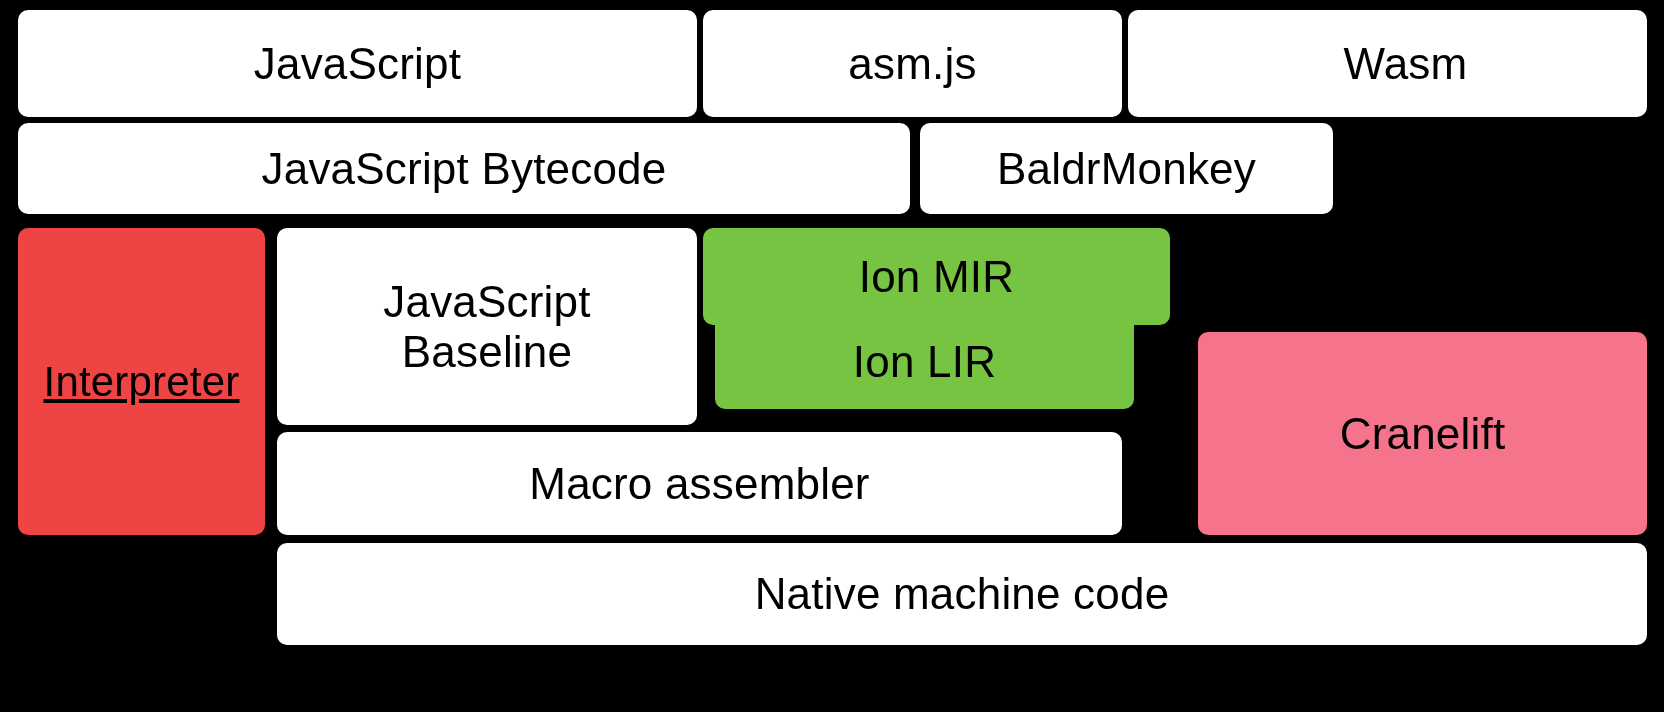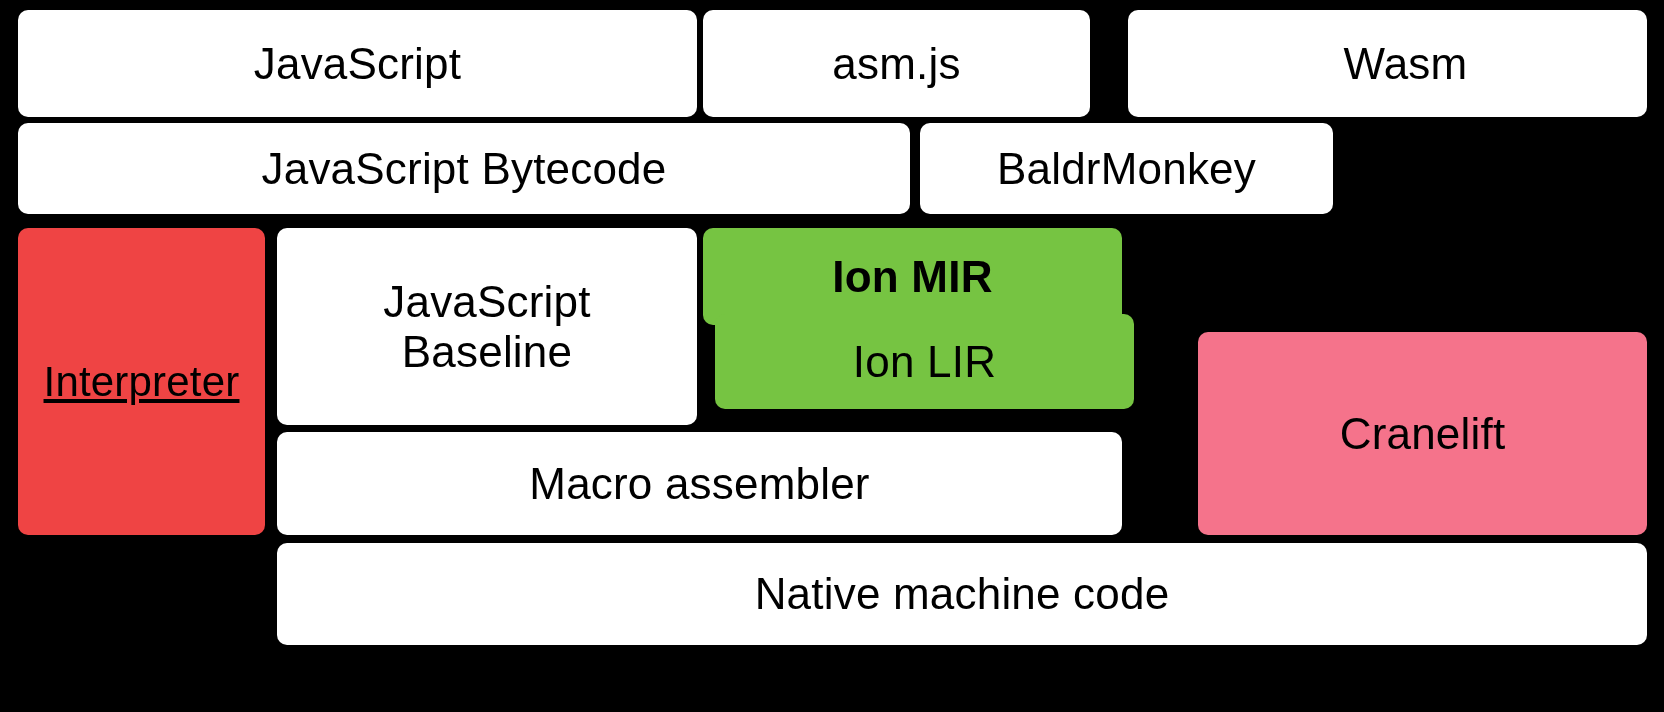--- a/index.html
+++ b/index.html
@@ -32,31 +32,31 @@
     white-space: pre-line;
     -webkit-font-smoothing: antialiased;
   }
   .fill-white { background: #FFFFFF; }
   .fill-gray  { background: #ef4444; text-decoration: underline; }
   .fill-green { background: #76C442; }
   .fill-pink  { background: #F5738B; }
 
   
   .n-javascript        { left: 18px;   top: 10px;  width: 679px; height: 107px; }
-  .n-asmjs             { left: 703px;  top: 10px;  width: 387px; height: 107px; }
+  .n-asmjs             { left: 703px;  top: 10px;  width: 419px; height: 107px; }
   .n-wasm              { left: 1128px; top: 10px;  width: 519px; height: 107px; padding-left: 36px; }
 
   
   .n-js-bytecode       { left: 18px;   top: 123px; width: 892px; height: 91px; text-align: right;  }
   .n-baldrmonkey       { left: 920px;  top: 123px; width: 413px; height: 91px;  }
 
   
   .n-interpreter       { left: 18px;   top: 228px; width: 247px; height: 307px; font-size: 42px; }
   .n-js-baseline       { left: 277px;  top: 228px; width: 420px; height: 197px; }
-  .n-ion-mir           { left: 703px;  top: 228px; width: 419px; height: 97px; font-weight: bold;  }
+  .n-ion-mir           { left: 703px;  top: 228px; width: 467px; height: 97px;  }
   .n-ion-lir           { left: 703px;  top: 314px; width: 419px; height: 95px; margin-left: 12px;  }
   .n-macro-assembler   { left: 277px;  top: 432px; width: 845px; height: 103px; }
   .n-cranelift         { left: 1198px; top: 332px; width: 449px; height: 203px; }
 
   
   .n-native-code       { left: 277px;  top: 543px; width: 1370px; height: 102px; }
 </style>
 </head>
 <body>
 

